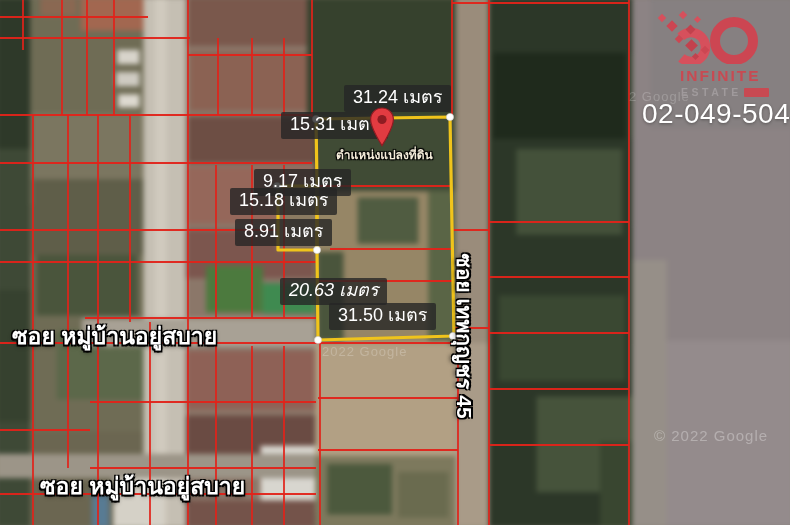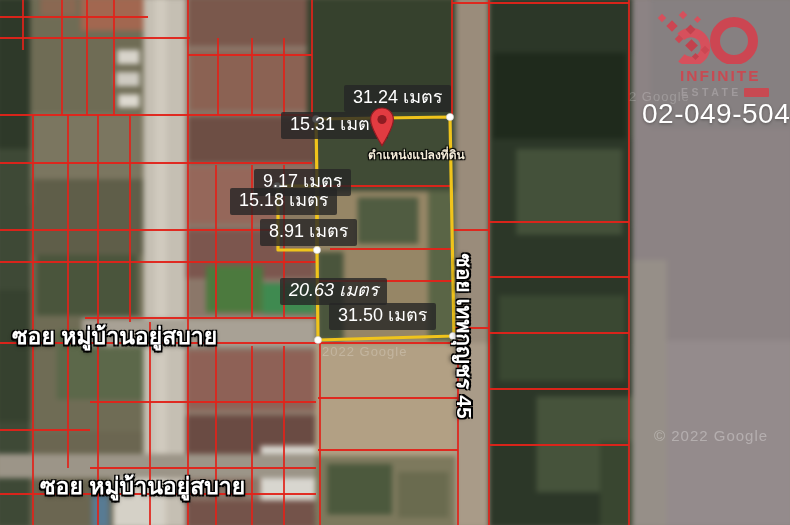--- a/index.html
+++ b/index.html
@@ -14,21 +14,20 @@
   .mlabel {
     position:absolute; z-index:4;
     background:rgba(38,38,38,0.80); color:#fff;
     font-size:18px; line-height:1.3; padding:1px 9px 3px 9px;
     border-radius:2px; white-space:nowrap;
   }
   .pin-label {
     position:absolute; z-index:4; color:#f4ecd9; font-size:12px; font-weight:bold;
     white-space:nowrap;
     text-shadow:-1px -1px 1px #000, 1px -1px 1px #000, -1px 1px 1px #000, 1px 1px 1px #000;
-    margin-left:32px;
   }
   .road-label {
     position:absolute; z-index:4; color:#fff; font-weight:bold; font-size:23px;
     white-space:nowrap;
     text-shadow:-1.5px -1.5px 0 #000, 1.5px -1.5px 0 #000, -1.5px 1.5px 0 #000,
                  1.5px 1.5px 0 #000, 0 2px 4px rgba(0,0,0,.6);
   }
   .road-label.vertical {
     left:382px; top:323px; width:172px; height:26px; font-size:21px;
     transform:rotate(90deg); transform-origin:center; text-align:center;
@@ -173,21 +172,21 @@
       <circle cx="277" cy="186" r="3.6" fill="#ffffff" stroke="#cfcfcf" stroke-width="0.6"></circle>
       <circle cx="317" cy="250" r="3.6" fill="#ffffff" stroke="#cfcfcf" stroke-width="0.6"></circle>
       <circle cx="318" cy="340" r="3.6" fill="#ffffff" stroke="#cfcfcf" stroke-width="0.6"></circle>
       <circle cx="453" cy="336" r="3.6" fill="#ffffff" stroke="#cfcfcf" stroke-width="0.6"></circle>
     </svg>
 
   <div class="mlabel" style="left:344px; top:85px;">31.24 เมตร</div>
   <div class="mlabel" style="left:281px; top:112px;">15.31 เมตร</div>
   <div class="mlabel" style="left:254px; top:150px;margin-top:19px;">9.17 เมตร</div>
   <div class="mlabel" style="left:230px; top:188px;">15.18 เมตร</div>
-  <div class="mlabel" style="left:260px; top:219px;">8.91 เมตร</div>
+  <div class="mlabel" style="left:235px; top:219px;">8.91 เมตร</div>
   <div class="mlabel" style="left:280px; top:278px;font-style:italic;">20.63 เมตร</div>
   <div class="mlabel" style="left:329px; top:303px;">31.50 เมตร</div>
 
   <svg id="pin" width="28" height="44" viewBox="0 0 28 44">
     <path d="M14,2 C7.6,2 2.6,7.1 2.6,13.4 c0,8.6 11.4,26.2 11.4,26.2 s11.4,-17.6 11.4,-26.2 C25.4,7.1 20.4,2 14,2 z" fill="#e23b41" stroke="#8e1c22" stroke-width="1.2"></path>
     <circle cx="14" cy="13.5" r="4.6" fill="#8e1c22"></circle>
   </svg>
   <div class="pin-label" style="left:336px; top:145px;">ตำแหน่งแปลงที่ดิน</div>
 
   <div class="road-label" style="left:12px; top:318px;">ซอย หมู่บ้านอยู่สบาย</div>

